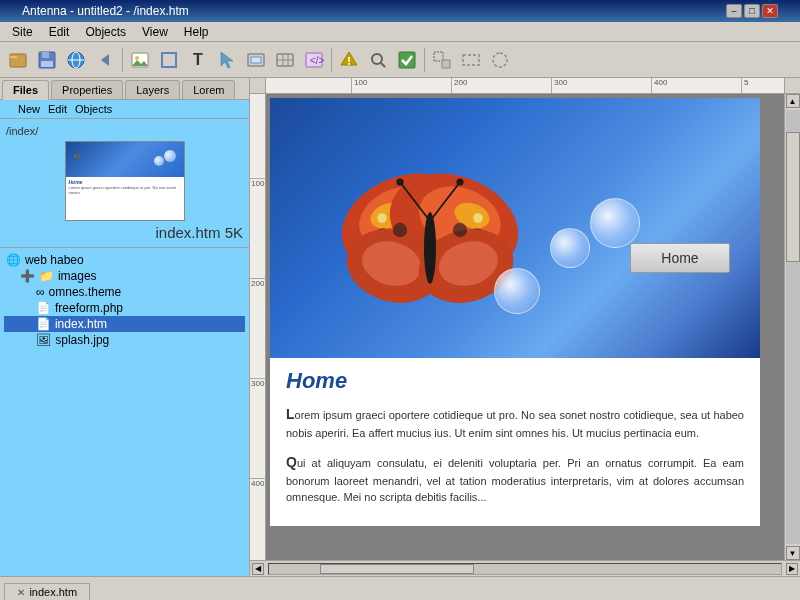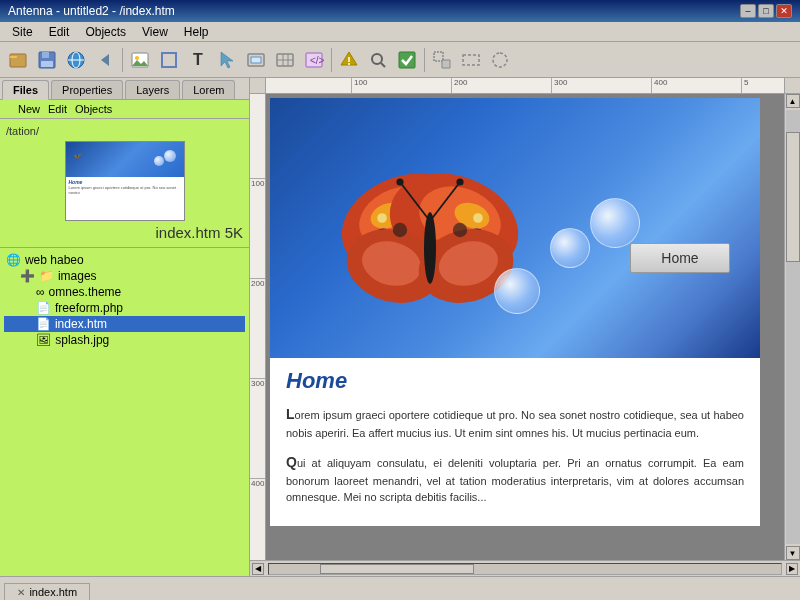--- a/index.html
+++ b/index.html
@@ -9,21 +9,21 @@
       background: #d4d0c8;
       width: 800px;
       height: 600px;
       overflow: hidden;
     }
 
     
     #title-bar {
       background: linear-gradient(to bottom, #0a246a, #3a6ea5);
       color: white;
-      padding: 3px 8px;
+      padding: 3px 22px;
       display: flex;
       align-items: center;
       justify-content: space-between;
       height: 22px;
     }
     #title-bar-controls { display: flex; gap: 2px; }
     .title-btn {
       width: 16px; height: 14px;
       background: #c0c0c0;
       border: 1px solid #888;
@@ -78,21 +78,21 @@
 
     
     #main-layout {
       display: flex;
       height: calc(600px - 22px - 20px - 36px - 24px);
     }
 
     
     #left-panel {
       width: 250px;
-      background: #bef264;
+      background: #7dd3fc;
       border-right: 1px solid #a0a0a0;
       display: flex;
       flex-direction: column;
       flex-shrink: 0;
     }
 
     
     #tab-bar {
       display: flex;
       background: #d4d0c8;
@@ -496,21 +496,21 @@
       <div class="tab">Lorem</div>
     </div>
 
     <div id="files-toolbar">
       <span class="files-btn">New</span>
       <span class="files-btn">Edit</span>
       <span class="files-btn">Objects</span>
     </div>
 
     <div id="preview-area">
-      <div id="preview-path">/tation/</div>
+      <div id="preview-path">/index/</div>
       <div id="preview-thumb">
 
         <div style="width:100%;height:45%;background:linear-gradient(135deg,#1a4a9a,#4a8ae0,#2a6acc);position:relative;">
           <div style="position:absolute;right:8px;top:8px;width:12px;height:12px;border-radius:50%;background:radial-gradient(circle at 35% 35%,rgba(255,255,255,0.9),rgba(150,200,255,0.5));"></div>
           <div style="position:absolute;right:20px;top:14px;width:10px;height:10px;border-radius:50%;background:radial-gradient(circle at 35% 35%,rgba(255,255,255,0.9),rgba(150,200,255,0.5));"></div>
           <div style="position:absolute;left:8px;top:10px;font-size:6px;color:white;font-style:italic;font-weight:bold;">🦋</div>
         </div>
         <div style="width:100%;height:55%;background:white;padding:2px 3px;">
           <div style="font-size:5px;color:#1a4a9a;font-weight:bold;font-style:italic;">Home</div>
           <div style="font-size:4px;color:#555;line-height:1.3;">Lorem ipsum graeci oportere cotidieque ut pro. No sea sonet nostro</div>

